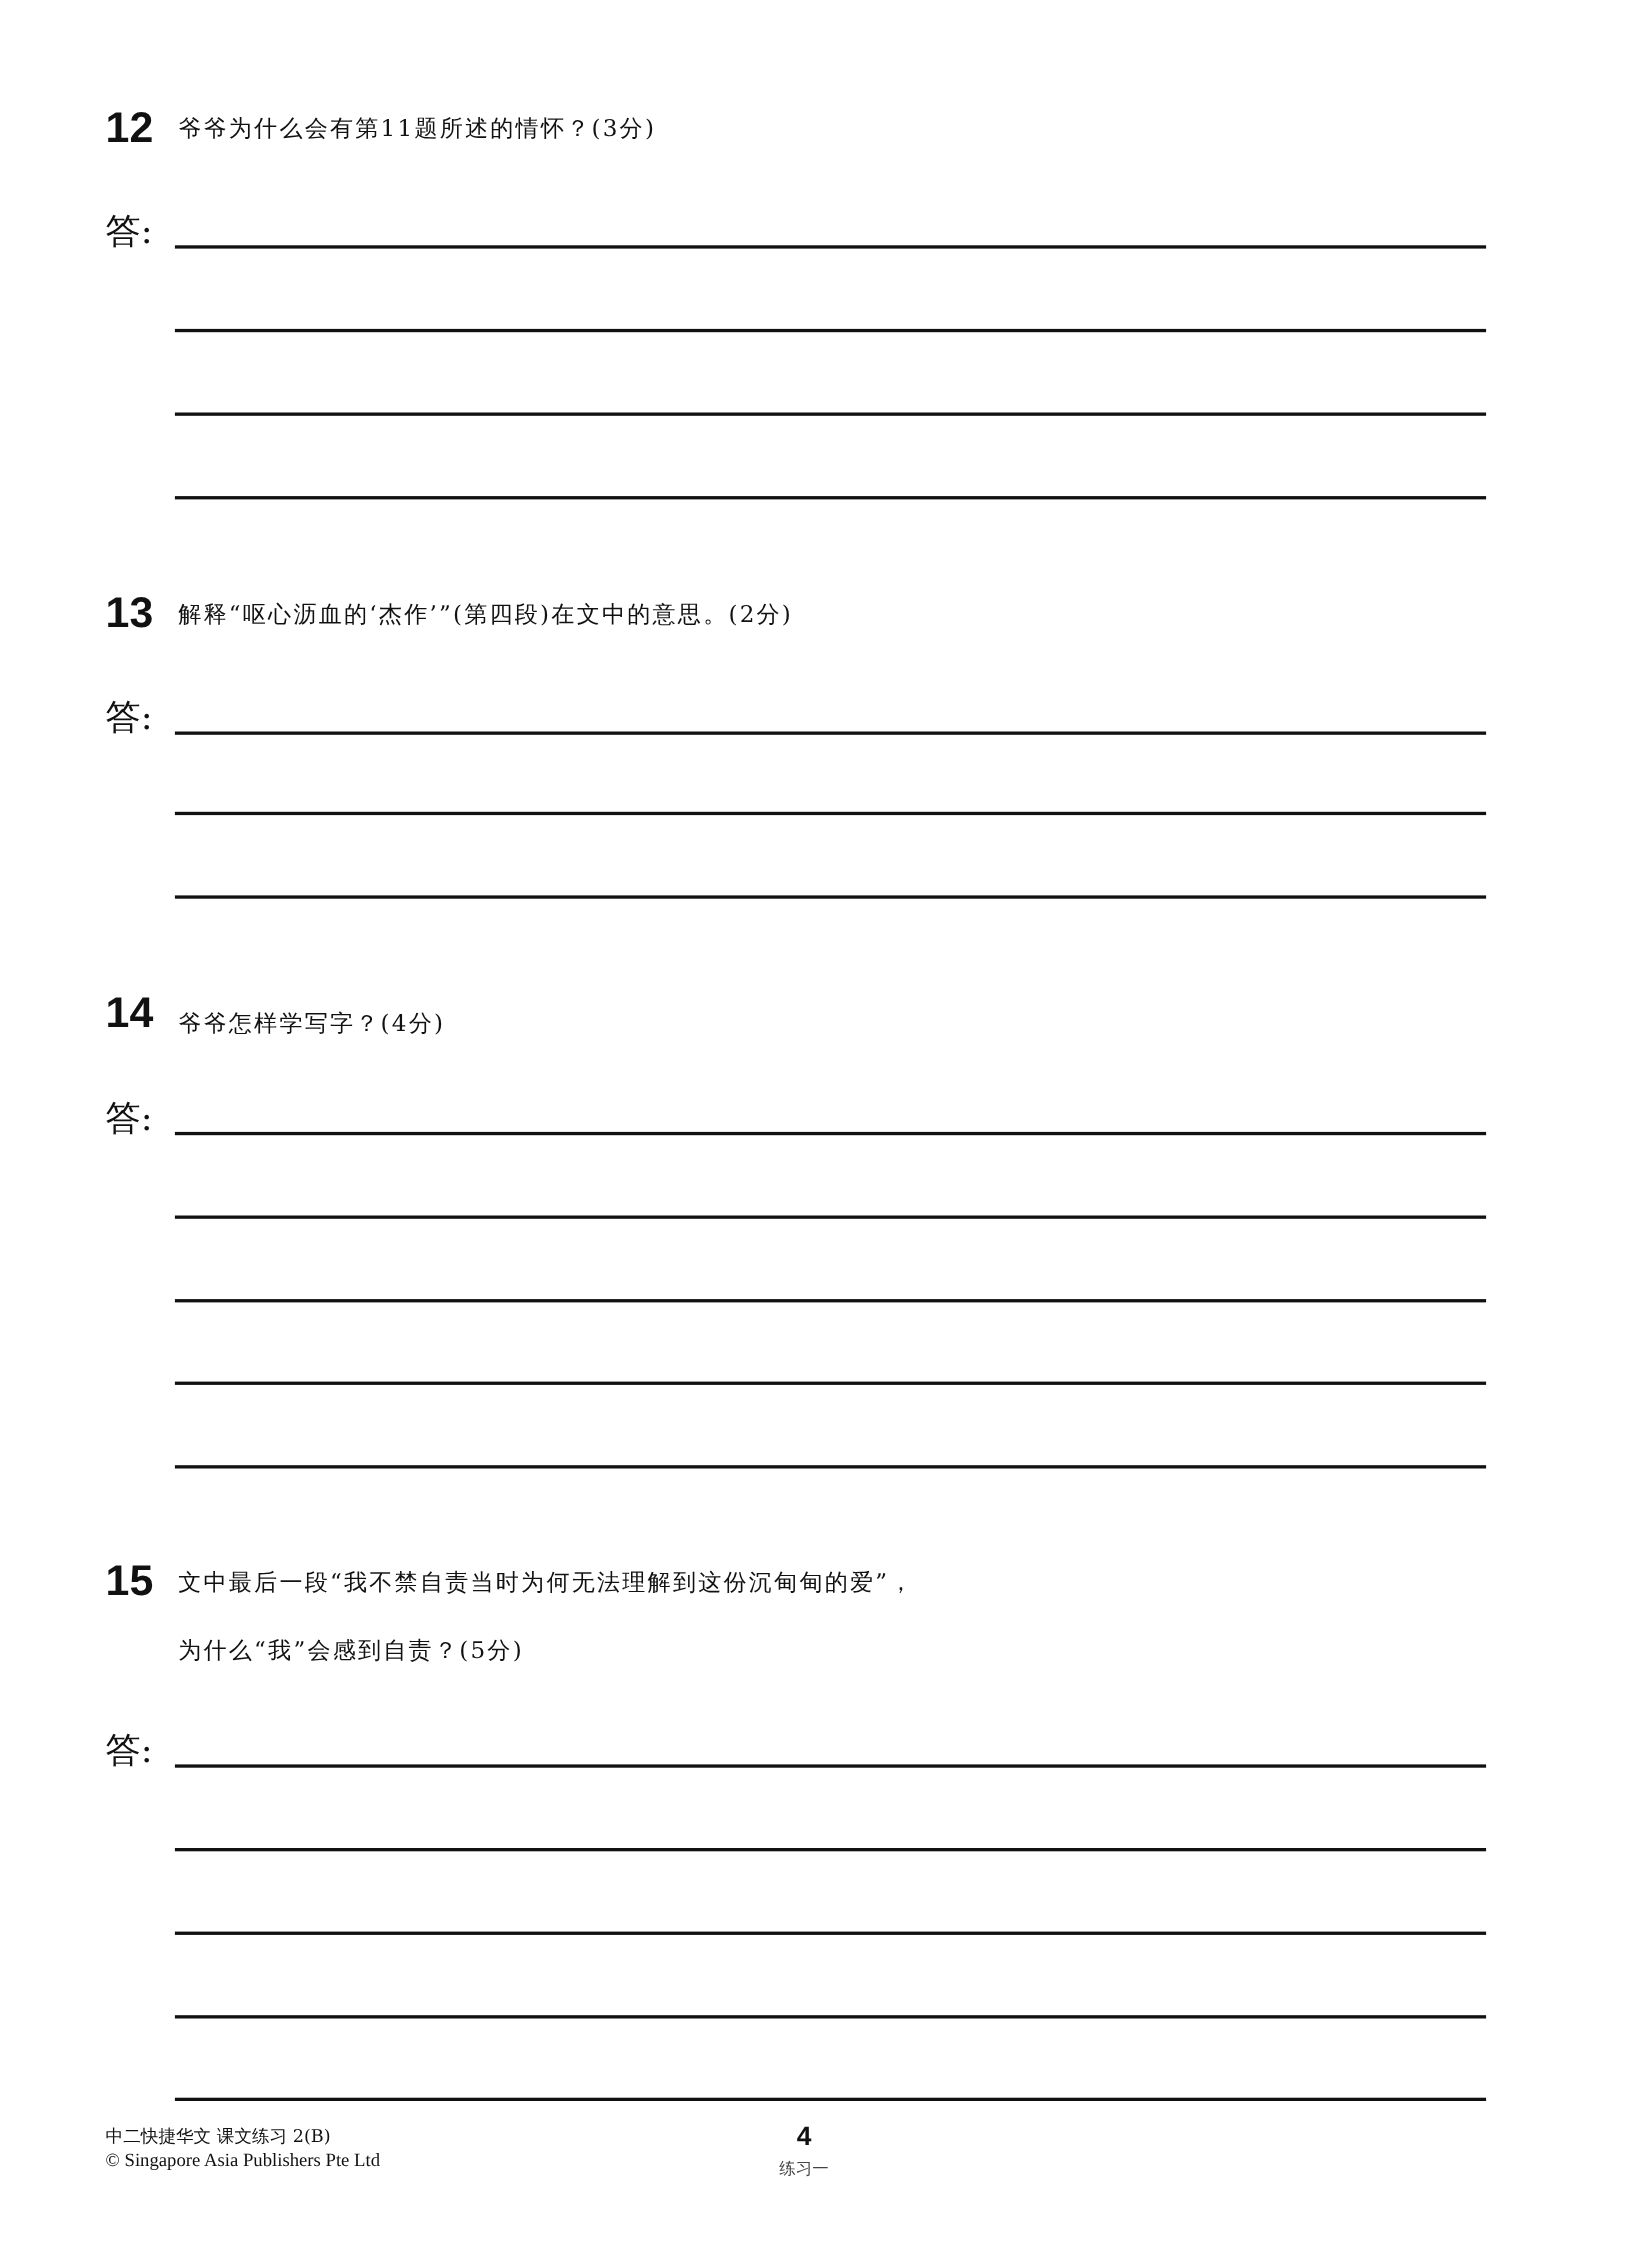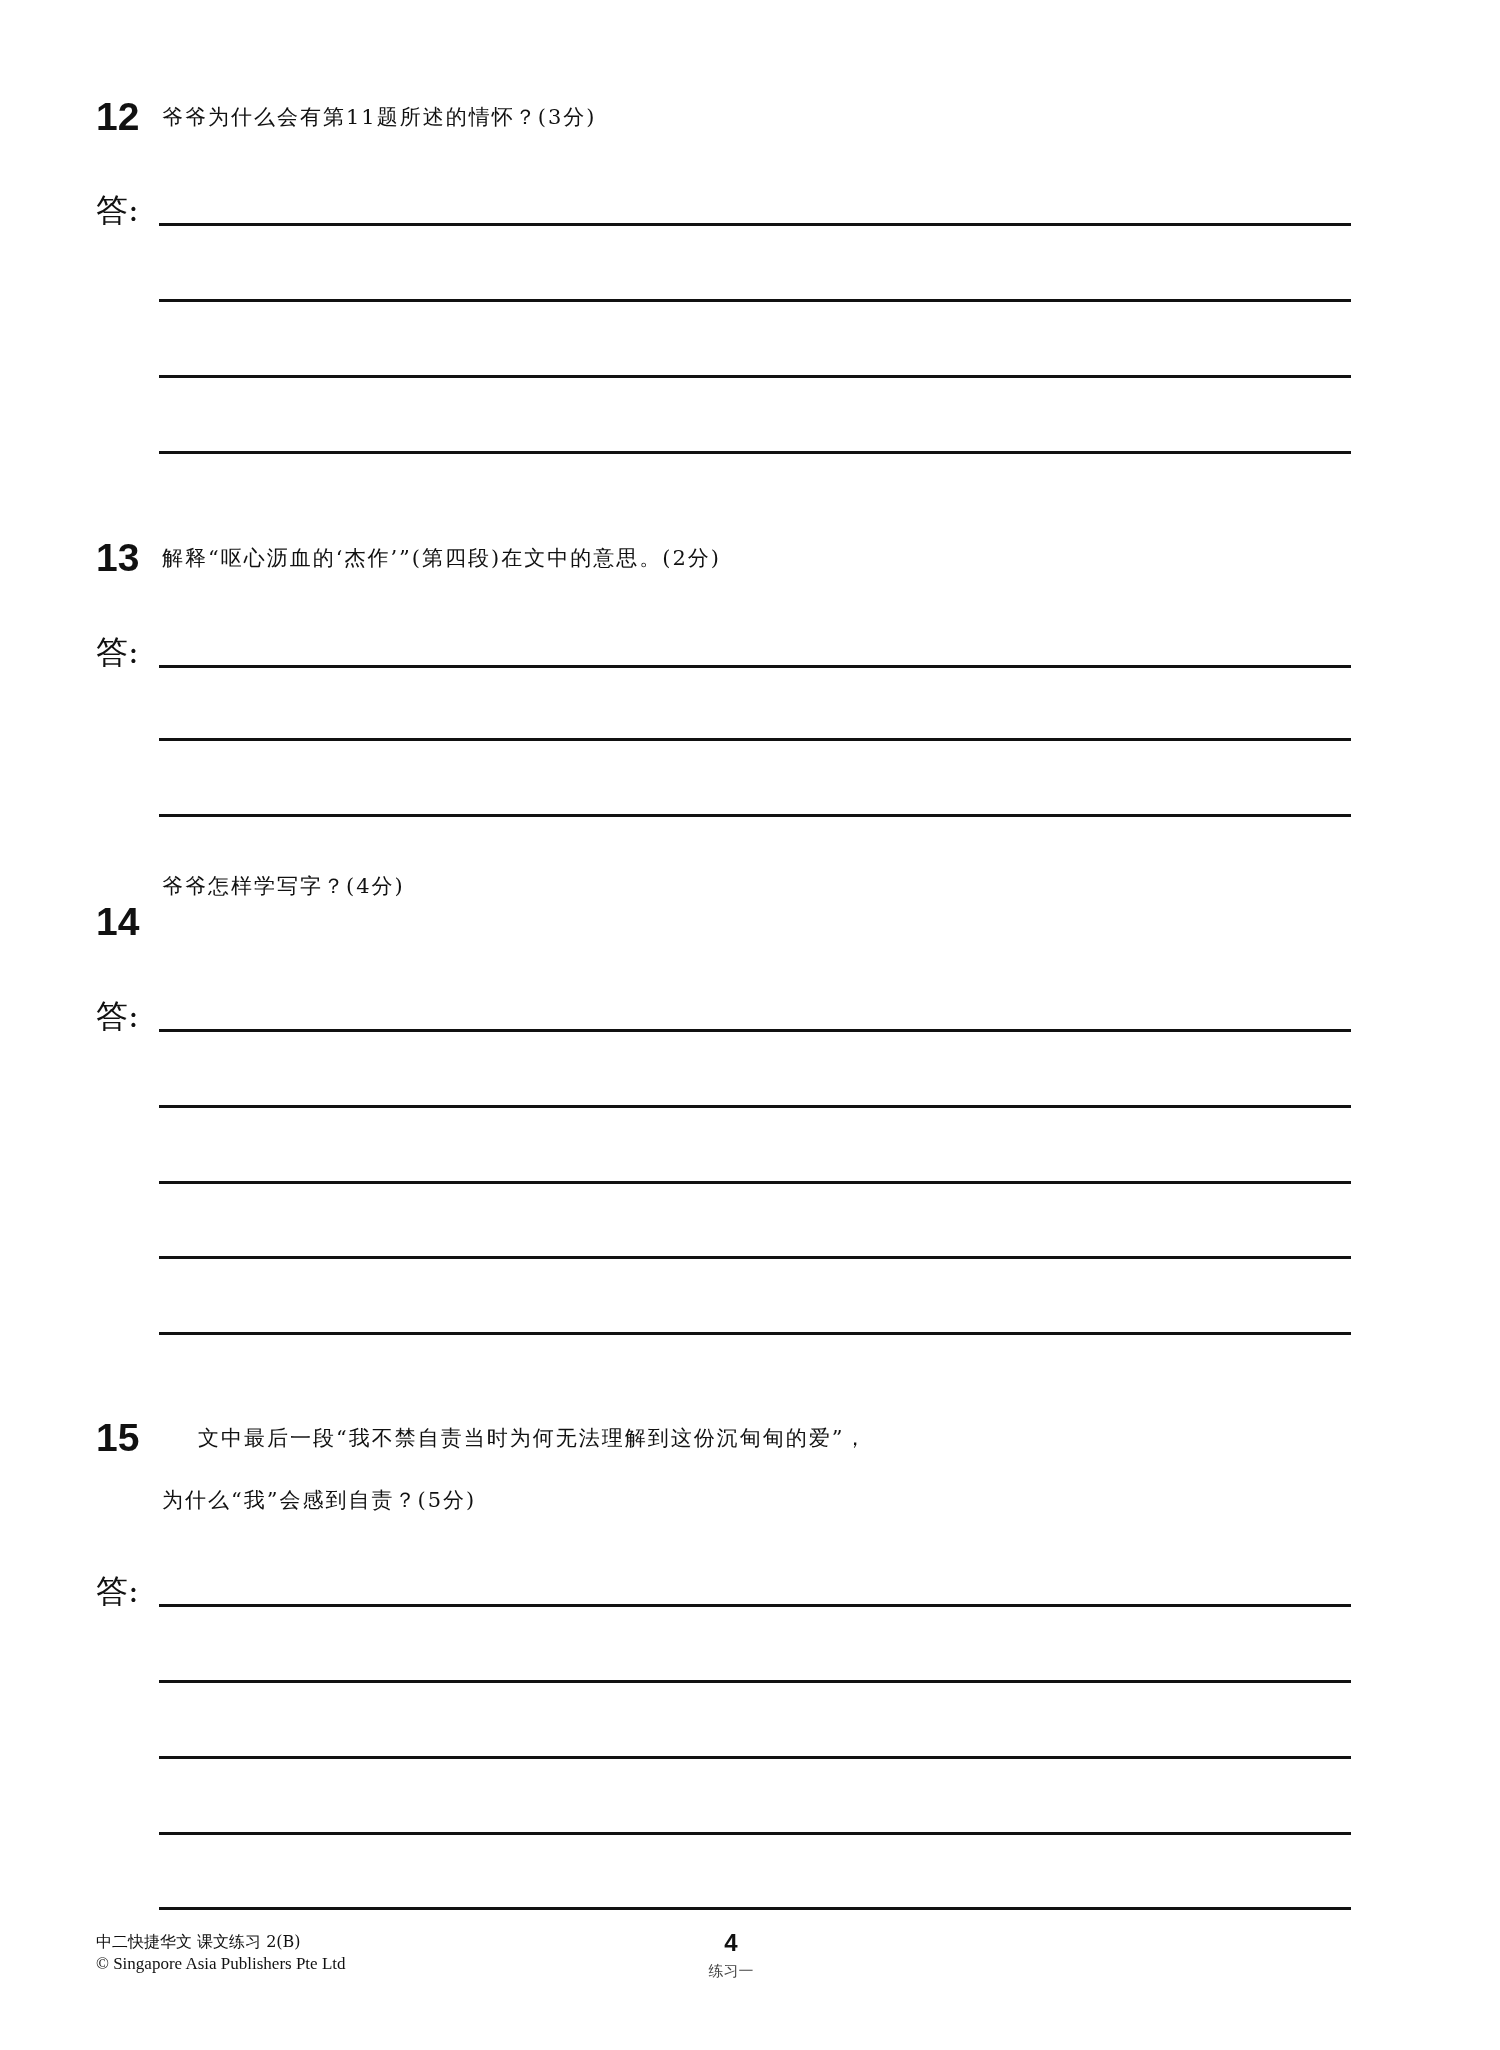--- a/index.html
+++ b/index.html
@@ -31,32 +31,32 @@
   <div class="qnum" style="top:538px;">13</div>
   <div class="qtext" style="top:538px;">解释“呕心沥血的‘杰作’”(第四段)在文中的意思。(2分)</div>
   <div class="ans" style="top:632px;">答:</div>
   <div class="line" style="top:665px;"></div>
   <div class="line" style="top:738px;"></div>
   <div class="line" style="top:814px;"></div>
 </div>
 
 <div>
   <div class="qnum" style="top:902px;">14</div>
-  <div class="qtext" style="top:866px;">爷爷怎样学写字？(4分)</div>
+  <div class="qtext" style="top:910px;">爷爷怎样学写字？(4分)</div>
   <div class="ans" style="top:996px;">答:</div>
   <div class="line" style="top:1029px;"></div>
   <div class="line" style="top:1105px;"></div>
   <div class="line" style="top:1181px;"></div>
   <div class="line" style="top:1256px;"></div>
   <div class="line" style="top:1332px;"></div>
 </div>
 
 <div>
   <div class="qnum" style="top:1418px;">15</div>
-  <div class="qtext" style="top:1418px;margin-left:36px;">文中最后一段“我不禁自责当时为何无法理解到这份沉甸甸的爱”，</div>
+  <div class="qtext" style="top:1418px;">文中最后一段“我不禁自责当时为何无法理解到这份沉甸甸的爱”，</div>
   <div class="qtext" style="top:1480px;">为什么“我”会感到自责？(5分)</div>
   <div class="ans" style="top:1571px;">答:</div>
   <div class="line" style="top:1604px;"></div>
   <div class="line" style="top:1680px;"></div>
   <div class="line" style="top:1756px;"></div>
   <div class="line" style="top:1832px;"></div>
   <div class="line" style="top:1907px;"></div>
 </div>
 
 <div>

